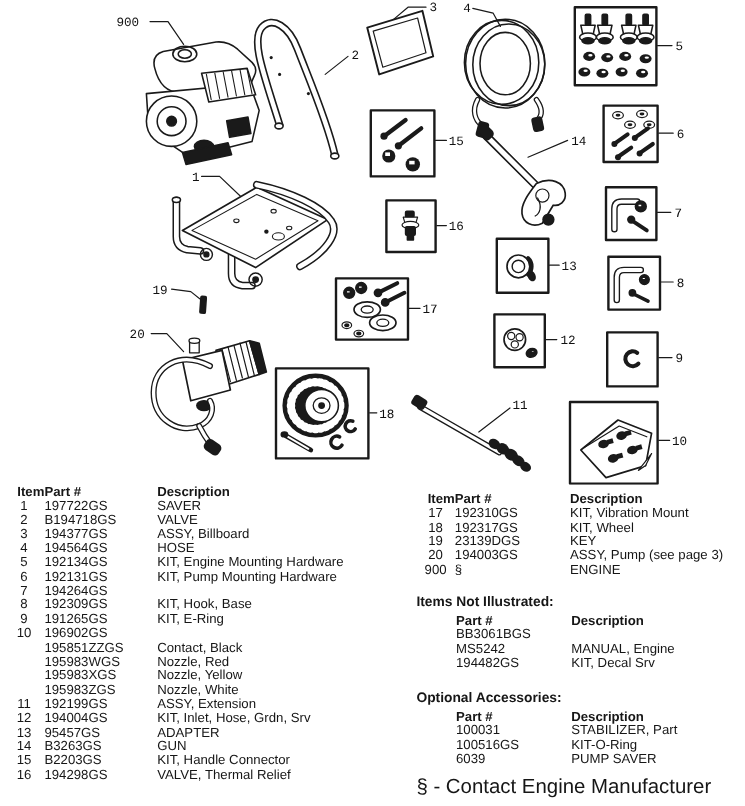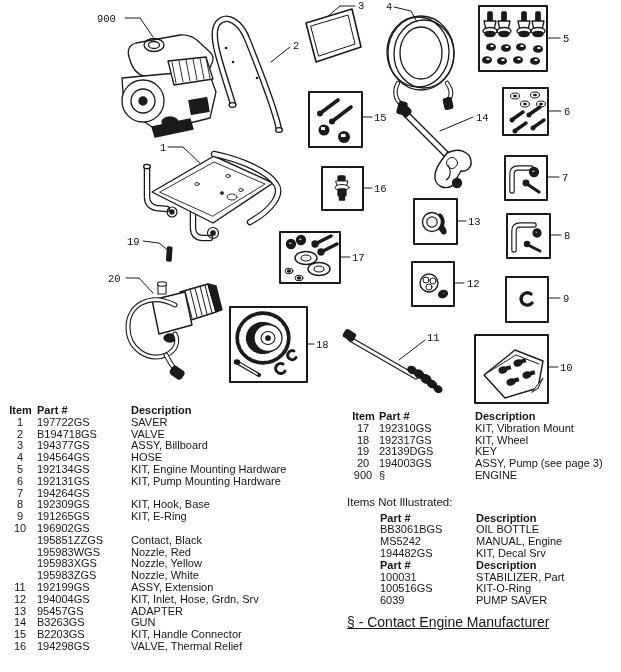--- a/index.html
+++ b/index.html
@@ -8,26 +8,26 @@
   svg.diagram{position:absolute;left:0;top:0;}
   svg text{font-family:"Liberation Mono","DejaVu Sans Mono",monospace;font-size:10.5px;fill:#111;}
   
   .tbl{position:absolute;font-size:11px;line-height:11.8px;}
   .tbl-left{left:3px;top:405px;width:336px;}
   .right-col{position:absolute;left:347px;top:411px;width:272px;font-size:11px;line-height:11.8px;}
   .row{display:grid;grid-template-columns:34px 94px auto;}
   .right-col .row{grid-template-columns:32px 96px auto;}
   .row .c-item{text-align:center;}
   .thead{font-weight:bold;}
-  .thead .c-item{text-align:center;padding-left:1px;}
-  .sec-title{font-weight:normal;font-size:11.5px;margin:15px 0 4px 0;}
+  .thead .c-item{text-align:right;padding-left:1px;}
+  .sec-title{font-weight:bold;font-size:11.5px;margin:15px 0 4px 0;}
   .sec-title.opt{margin-top:17px;}
   .subtbl{padding-left:33px;}
   .subtbl .row{grid-template-columns:96px auto;}
-  .footnote{margin-top:10px;font-size:14px;text-decoration:underline;}
+  .footnote{margin-top:10px;font-size:17px;}
 </style>
 </head>
 <body>
 
 <div class="page">
 
   <svg class="diagram" width="621" height="404" viewBox="0 0 621 404">
     <g stroke="#1a1a1a" fill="none" stroke-width="1.3" stroke-linecap="round" stroke-linejoin="round">
 
       <g stroke-width="1">
@@ -548,33 +548,33 @@
     <div class="sec-title">Items Not Illustrated:</div>
     <div class="subtbl">
       <div class="row thead">
         <span>Part #</span>
         <span>Description</span>
       </div>
       <div>
 
           <div class="row">
           <span>BB3061BGS</span>
-          <span>OIL BOTTLE</span>
         </div>
           <div class="row">
           <span>MS5242</span>
           <span>MANUAL, Engine</span>
         </div>
           <div class="row">
           <span>194482GS</span>
           <span>KIT, Decal Srv</span>
         </div>
         </div>
     </div>
 
+    <div class="sec-title opt">Optional Accessories:</div>
     <div class="subtbl">
       <div class="row thead">
         <span>Part #</span>
         <span>Description</span>
       </div>
       <div>
 
       <div class="row">
           <span>100031</span>
           <span>STABILIZER, Part</span>

